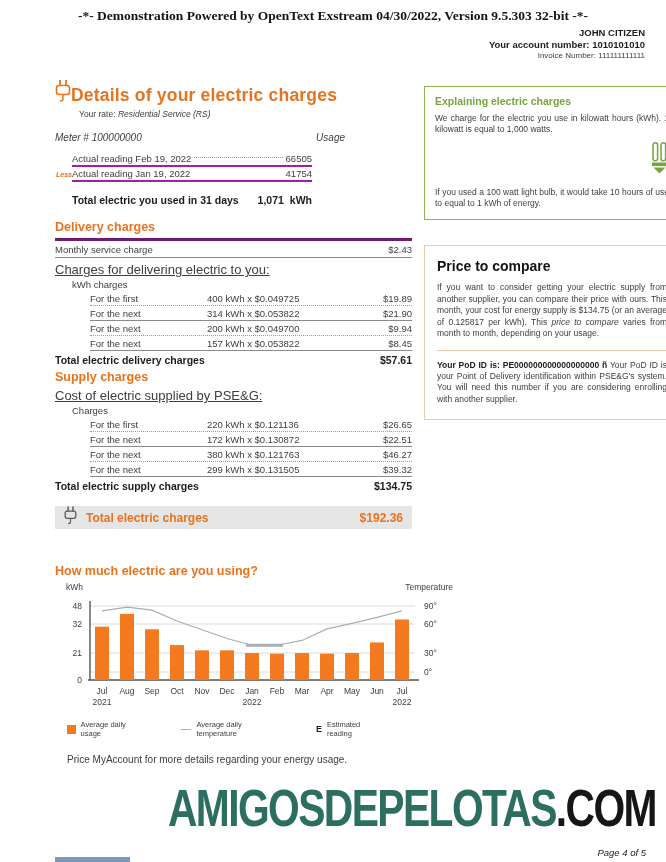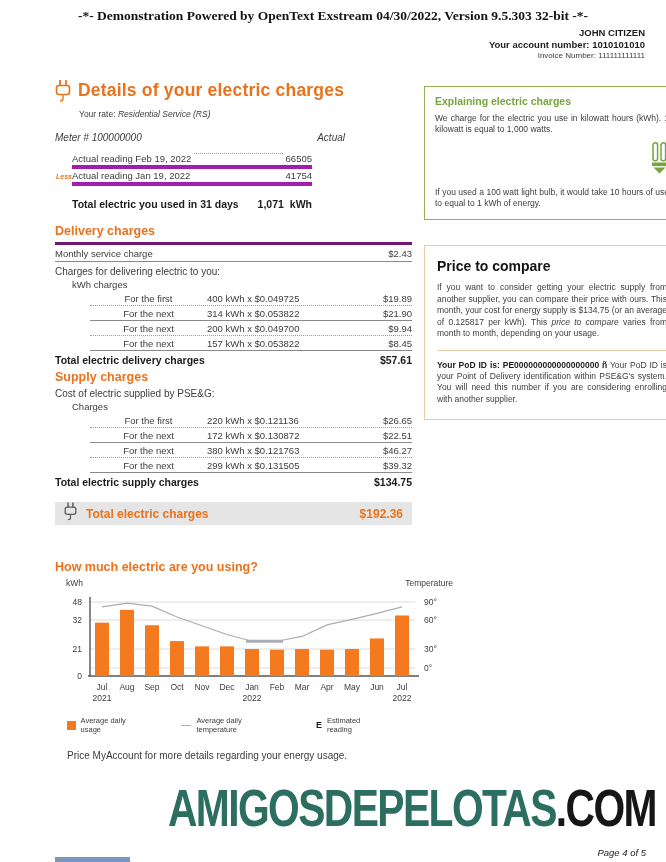--- a/index.html
+++ b/index.html
@@ -13,47 +13,47 @@
     position:absolute;top:8px;left:0;right:0;text-align:center;
     font-family:"Liberation Serif",serif;font-weight:bold;font-size:13.5px;color:#141414;
   }
   .account-block{position:absolute;top:27px;right:21px;text-align:right;line-height:1.25;}
   .account-block .name{font-size:9.5px;font-weight:bold;color:#1d1d1d;}
   .account-block .acct{font-size:9.5px;font-weight:bold;color:#1d1d1d;}
   .account-block .invoice{font-size:8px;color:#3a3a3a;}
 
   
   .left-col{position:absolute;top:80px;left:55px;width:357px;}
-  .section-title-row{display:flex;align-items:flex-start;gap:7px;}
+  .section-title-row{display:flex;align-items:flex-end;}
   .section-title{font-size:17.5px;font-weight:bold;color:#E9731D;letter-spacing:.2px;}
   .rate-line{font-size:8.5px;margin:3px 0 0 24px;color:#3d3d3d;}
   .rate-line i{font-style:italic;}
 
   .meter-table{margin-top:13px;width:290px;}
   .meter-head{display:flex;justify-content:space-between;font-style:italic;font-size:10px;color:#3d3d3d;}
   .readings{margin-left:17px;width:240px;margin-top:9px;}
-  .reading-row{position:relative;display:flex;align-items:flex-start;font-size:9.5px;
-    border-bottom:4px solid #a21caf;padding:1px 0 1px 0;}
+  .reading-row{position:relative;display:flex;align-items:center;font-size:9.5px;
+    border-bottom:2px solid #a21caf;padding:1px 0 1px 0;}
   .reading-row .leader{flex:1;border-bottom:1px dotted #9a9a9a;margin:0 3px 3px 3px;}
   .reading-row .leader.hidden{border-bottom:none;}
   .reading-row .less{position:absolute;left:-16px;bottom:2px;color:#E9731D;font-style:italic;
     font-weight:bold;font-size:7px;}
   .reading-total{display:flex;font-weight:bold;font-size:10.5px;color:#1c1c1c;padding-top:3px;}
   .reading-total .spacer{flex:1;}
   .reading-total .unit{margin-left:6px;}
 
   .sec-heading{font-size:12.5px;font-weight:bold;color:#E9731D;margin:14px 0 4px 0;}
   .hair-row{display:flex;justify-content:space-between;font-size:9.5px;
     border-top:3px solid #701a75;border-bottom:1px solid #8a8a8a;padding:2.5px 0;}
-  .sub-line{font-size:10px;margin-top:4px;}
+  .sub-line{font-size:13px;margin-top:4px;text-decoration:underline;}
   .group-line{font-size:9.5px;margin:2px 0 1px 17px;}
   .charge-rows{margin-left:35px;}
   .charge-row{display:flex;font-size:9.5px;border-bottom:1px dotted #9a9a9a;padding:1.5px 0;}
   .charge-row.solid{border-bottom:1px solid #8a8a8a;}
-  .charge-row .lbl{width:117px;text-align:center;}
+  .charge-row .lbl{width:117px;}
   .charge-row .calc{width:118px;}
   .charge-row .val{flex:1;text-align:right;}
   .total-row{display:flex;font-weight:bold;font-size:10.5px;color:#1c1c1c;padding:2.5px 0;}
   .total-row .spacer{flex:1;}
 
   .total-banner{margin-top:12px;height:23px;background:#E5E5E5;display:flex;align-items:center;
     padding:0 9px;}
   .total-banner .lbl{font-size:12px;font-weight:bold;color:#E9731D;margin-left:9px;}
   .total-banner .spacer{flex:1;}
   .total-banner .val{font-size:12px;font-weight:bold;color:#E9731D;}
@@ -116,21 +116,21 @@
       <span class="section-title">Details of your electric charges</span>
     </div>
     <div class="rate-line">
       <span>Your rate:</span>
       <i>Residential Service (RS)</i>
     </div>
 
     <div class="meter-table">
       <div class="meter-head">
         <span>Meter # 100000000</span>
-        <span>Actual</span>
+        <span>Usage</span>
       </div>
       <div class="readings" id="reading-rows">
           <div class="reading-row">
             <span>Actual reading Feb 19, 2022</span>
             <span class="leader "></span>
             <span>66505</span>
           </div>
           <div class="reading-row">
             <span class="less">Less</span>
             <span>Actual reading Jan 19, 2022</span>

